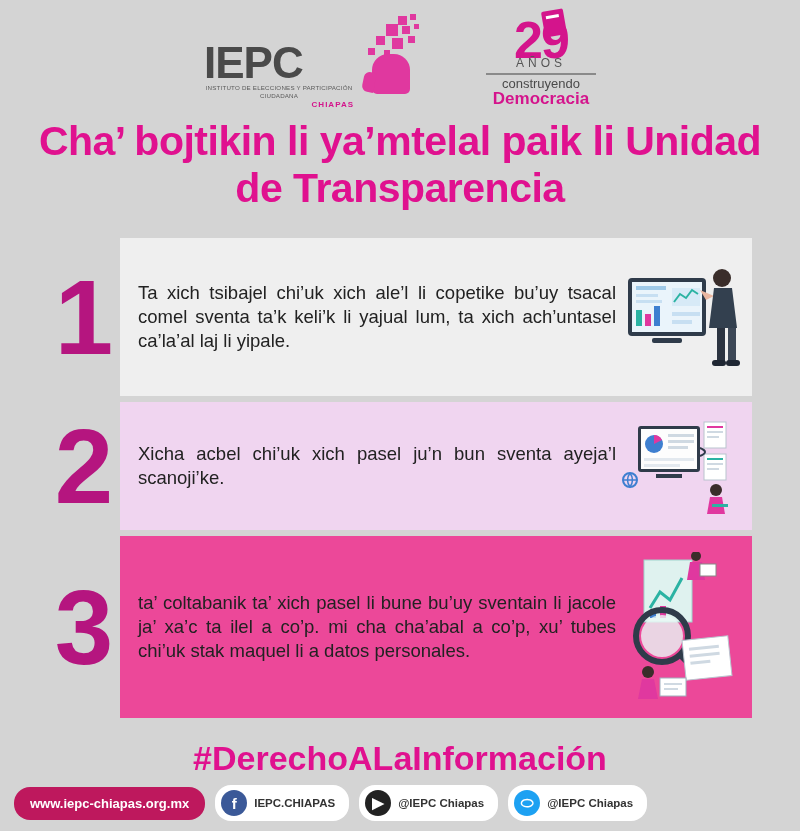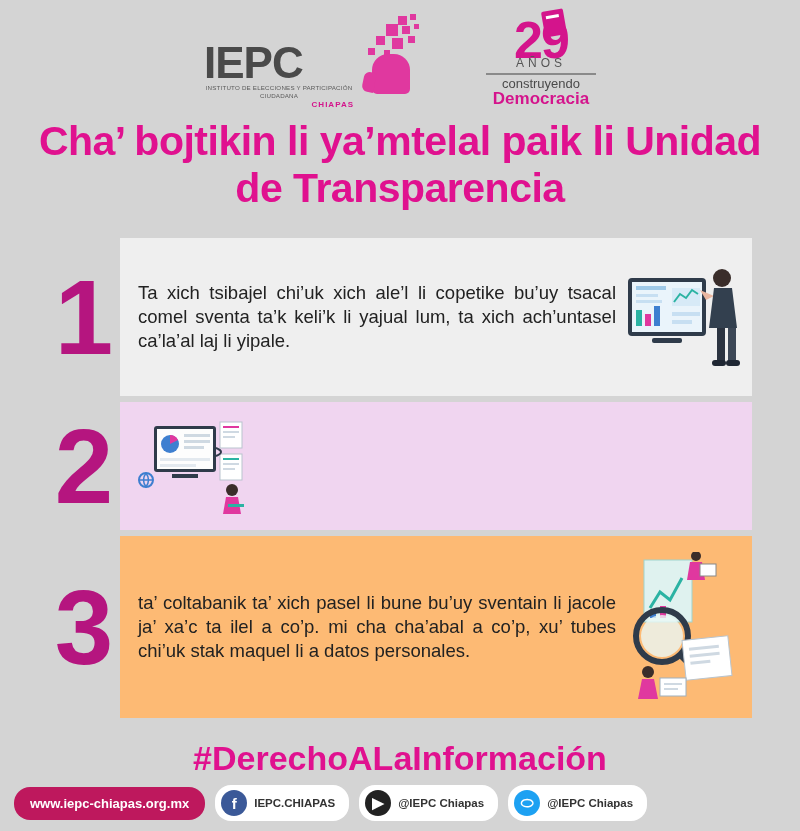--- a/index.html
+++ b/index.html
@@ -104,21 +104,21 @@
     position: relative;
   }
   .step-text {
     font-size: 18.5px; color: #222; line-height: 1.32;
     text-align: justify;
     flex: 1;
     padding-right: 6px;
   }
   .step1 .step-body { background: #efefef; min-height: 148px; }
   .step2 .step-body { background: #f0d5f0; min-height: 108px; }
-  .step3 .step-body { background: #fdba74; min-height: 168px; }
+  .step3 .step-body { background: #ec4899; min-height: 168px; }
 
   .art { flex: 0 0 auto; width: 120px; height: 100%; position: relative; }
   .art svg { display: block; }
 
   
   .hashtag {
     text-align: center;
     color: #e0118f;
     font-weight: bold;
     font-size: 34px;
@@ -233,20 +233,21 @@
           <rect x="90" y="106" width="14" height="6" rx="3" fill="#1f2733"></rect>
           <rect x="104" y="106" width="14" height="6" rx="3" fill="#1f2733"></rect>
         </svg>
       </div>
     </div>
   </div>
 
   <div class="step step2">
     <div class="step-num">2</div>
     <div class="step-body">
+      <div class="step-text">Xicha acbel chi’uk xich pasel ju’n bun sventa ayeja’l scanoji’ke.</div>
       <div class="art">
         <svg width="120" height="96" viewBox="0 0 120 96">
           <rect x="16" y="8" width="62" height="46" rx="3" fill="#2f3b4a"></rect>
           <rect x="19" y="11" width="56" height="40" fill="#fdfdfd"></rect>
           <circle cx="32" cy="26" r="9" fill="#3e7fd0"></circle>
           <path d="M32 17 a9 9 0 0 1 8 5 l-8 4z" fill="#e0389f"></path>
           <rect x="46" y="16" width="26" height="3" fill="#cfd9e2"></rect>
           <rect x="46" y="22" width="26" height="3" fill="#cfd9e2"></rect>
           <rect x="46" y="28" width="20" height="3" fill="#cfd9e2"></rect>
           <rect x="22" y="40" width="50" height="3" fill="#e3e9ef"></rect>

